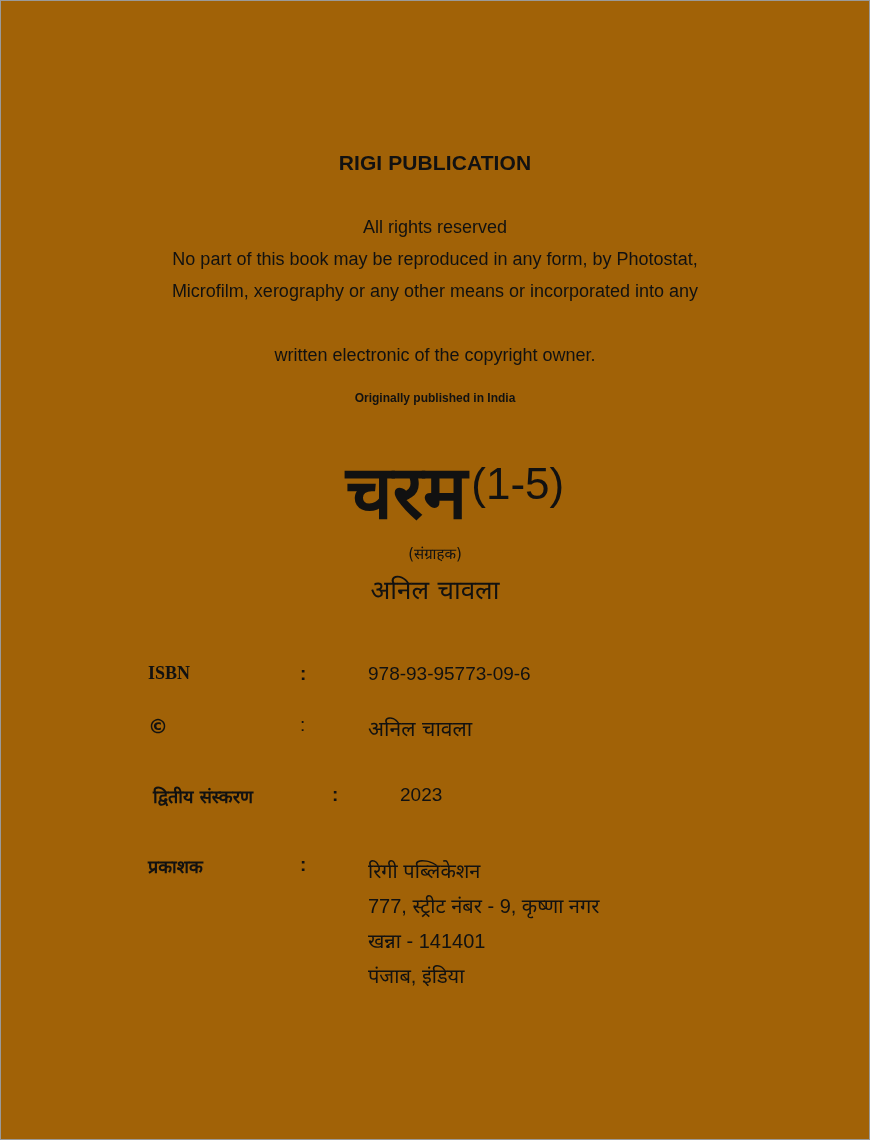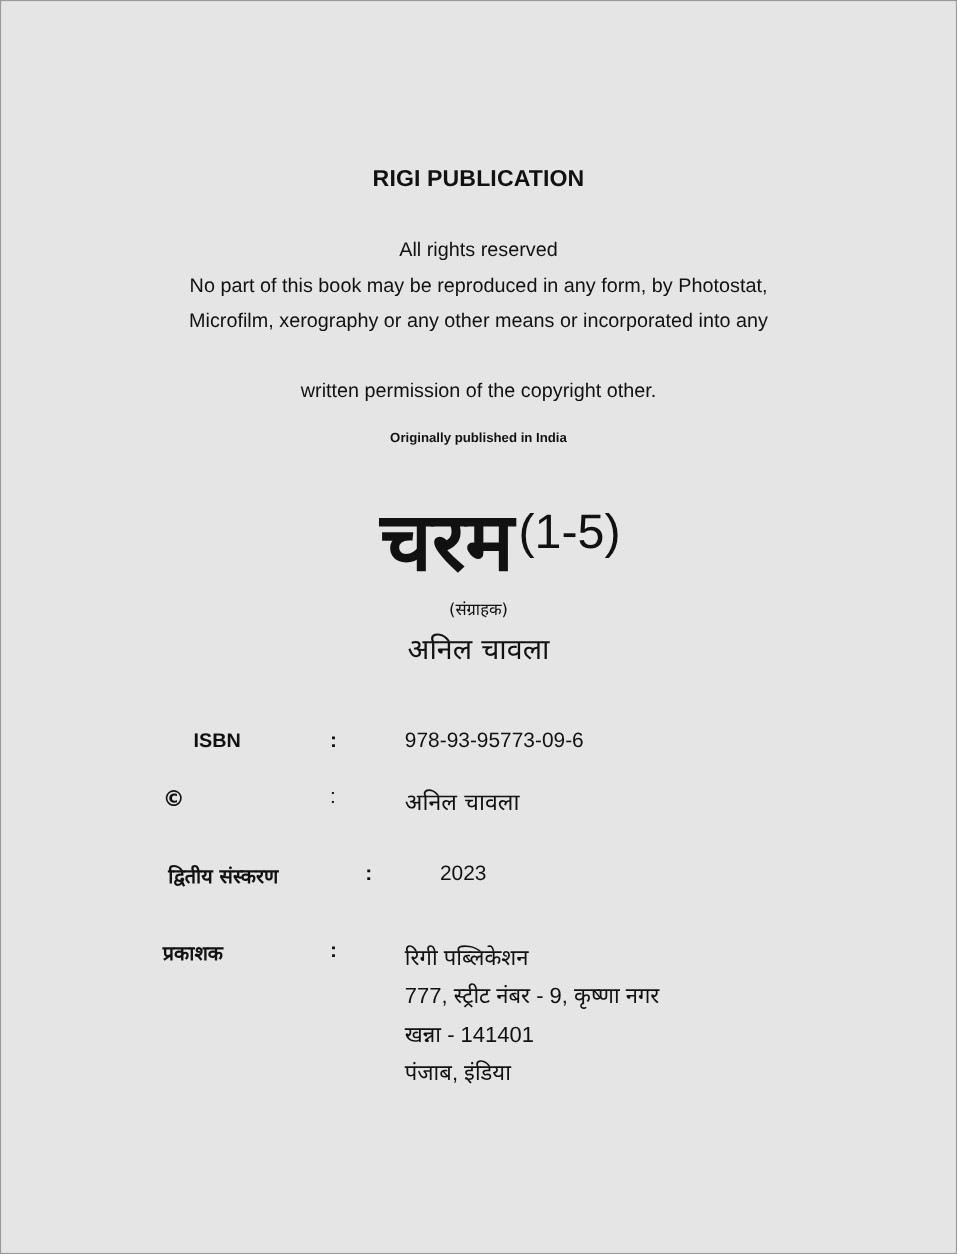--- a/index.html
+++ b/index.html
@@ -12,21 +12,21 @@
       height: 1140px;
       position: relative;
       overflow: hidden;
     }
     .page {
       position: absolute;
       left: 0; top: 0;
       width: 868px;
       height: 1138px;
       border: 1px solid #9a9a9a;
-      background: #e5e5e5;
+      background: #a16207;
       color: #111111;
     }
     .center-line {
       position: absolute;
       left: 0;
       width: 100%;
       text-align: center;
       font-family: "Liberation Sans", "DejaVu Sans", sans-serif;
       white-space: nowrap;
     }
@@ -108,21 +108,21 @@
       left: 367px;
       font-family: "Liberation Sans", "DejaVu Sans", sans-serif;
       font-size: 19px;
       white-space: nowrap;
     }
     .info-value.deva {
       font-family: "DejaVu Sans", sans-serif;
       font-size: 21px;
     }
     .row-isbn { top: 662px; }
-    .row-isbn .info-label { left: 147px; font-family: Liberation Sans, sans-serif; margin-left: 28px; }
+    .row-isbn .info-label { left: 147px; font-family: Liberation Serif, serif; }
     .row-copy { top: 713px; }
     .row-copy .info-label { left: 147px; font-size: 20px; }
     .row-copy .info-colon { font-weight: normal; }
     .row-edition { top: 783px; margin-left: 32px; }
     .row-edition .info-label { left: 120px; }
     .row-publisher { top: 853px; }
     .row-publisher .info-label { left: 147px; }
     .address-lines {
       position: absolute;
       left: 367px;
@@ -137,21 +137,21 @@
 </head>
 <body>
 
 <div class="page">
 
   <div class="center-line publisher-heading">RIGI PUBLICATION</div>
 
   <div class="center-line rights-line rights-1">All rights reserved</div>
   <div class="center-line rights-line rights-2">No part of this book may be reproduced in any form, by Photostat,</div>
   <div class="center-line rights-line rights-3">Microfilm, xerography  or  any other means or incorporated into any</div>
-  <div class="center-line rights-line rights-5">written permission of the copyright other.</div>
+  <div class="center-line rights-line rights-5">written electronic of the copyright owner.</div>
 
   <div class="center-line origin-line">Originally published in India</div>
 
   <div class="title-row">
     <span class="title-main">चरम</span>
     <span class="title-sub">(1-5)</span>
   </div>
 
   <div class="center-line compiler-role">(संग्राहक)</div>
   <div class="center-line compiler-name">अनिल  चावला</div>

